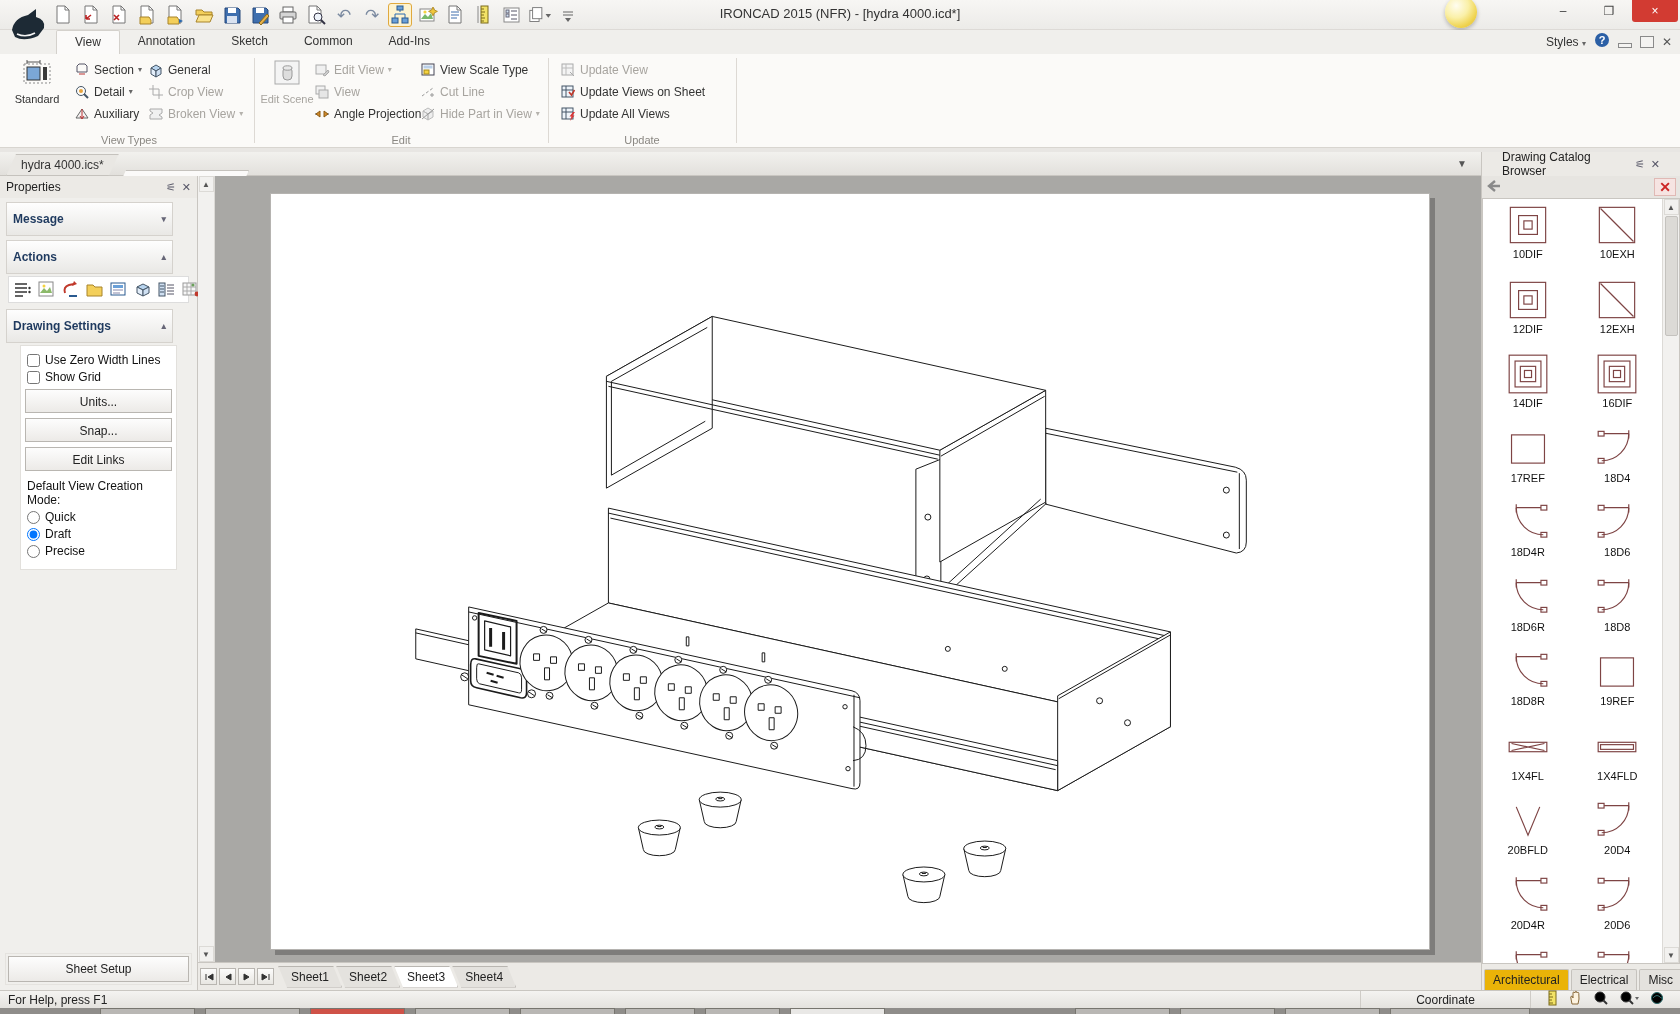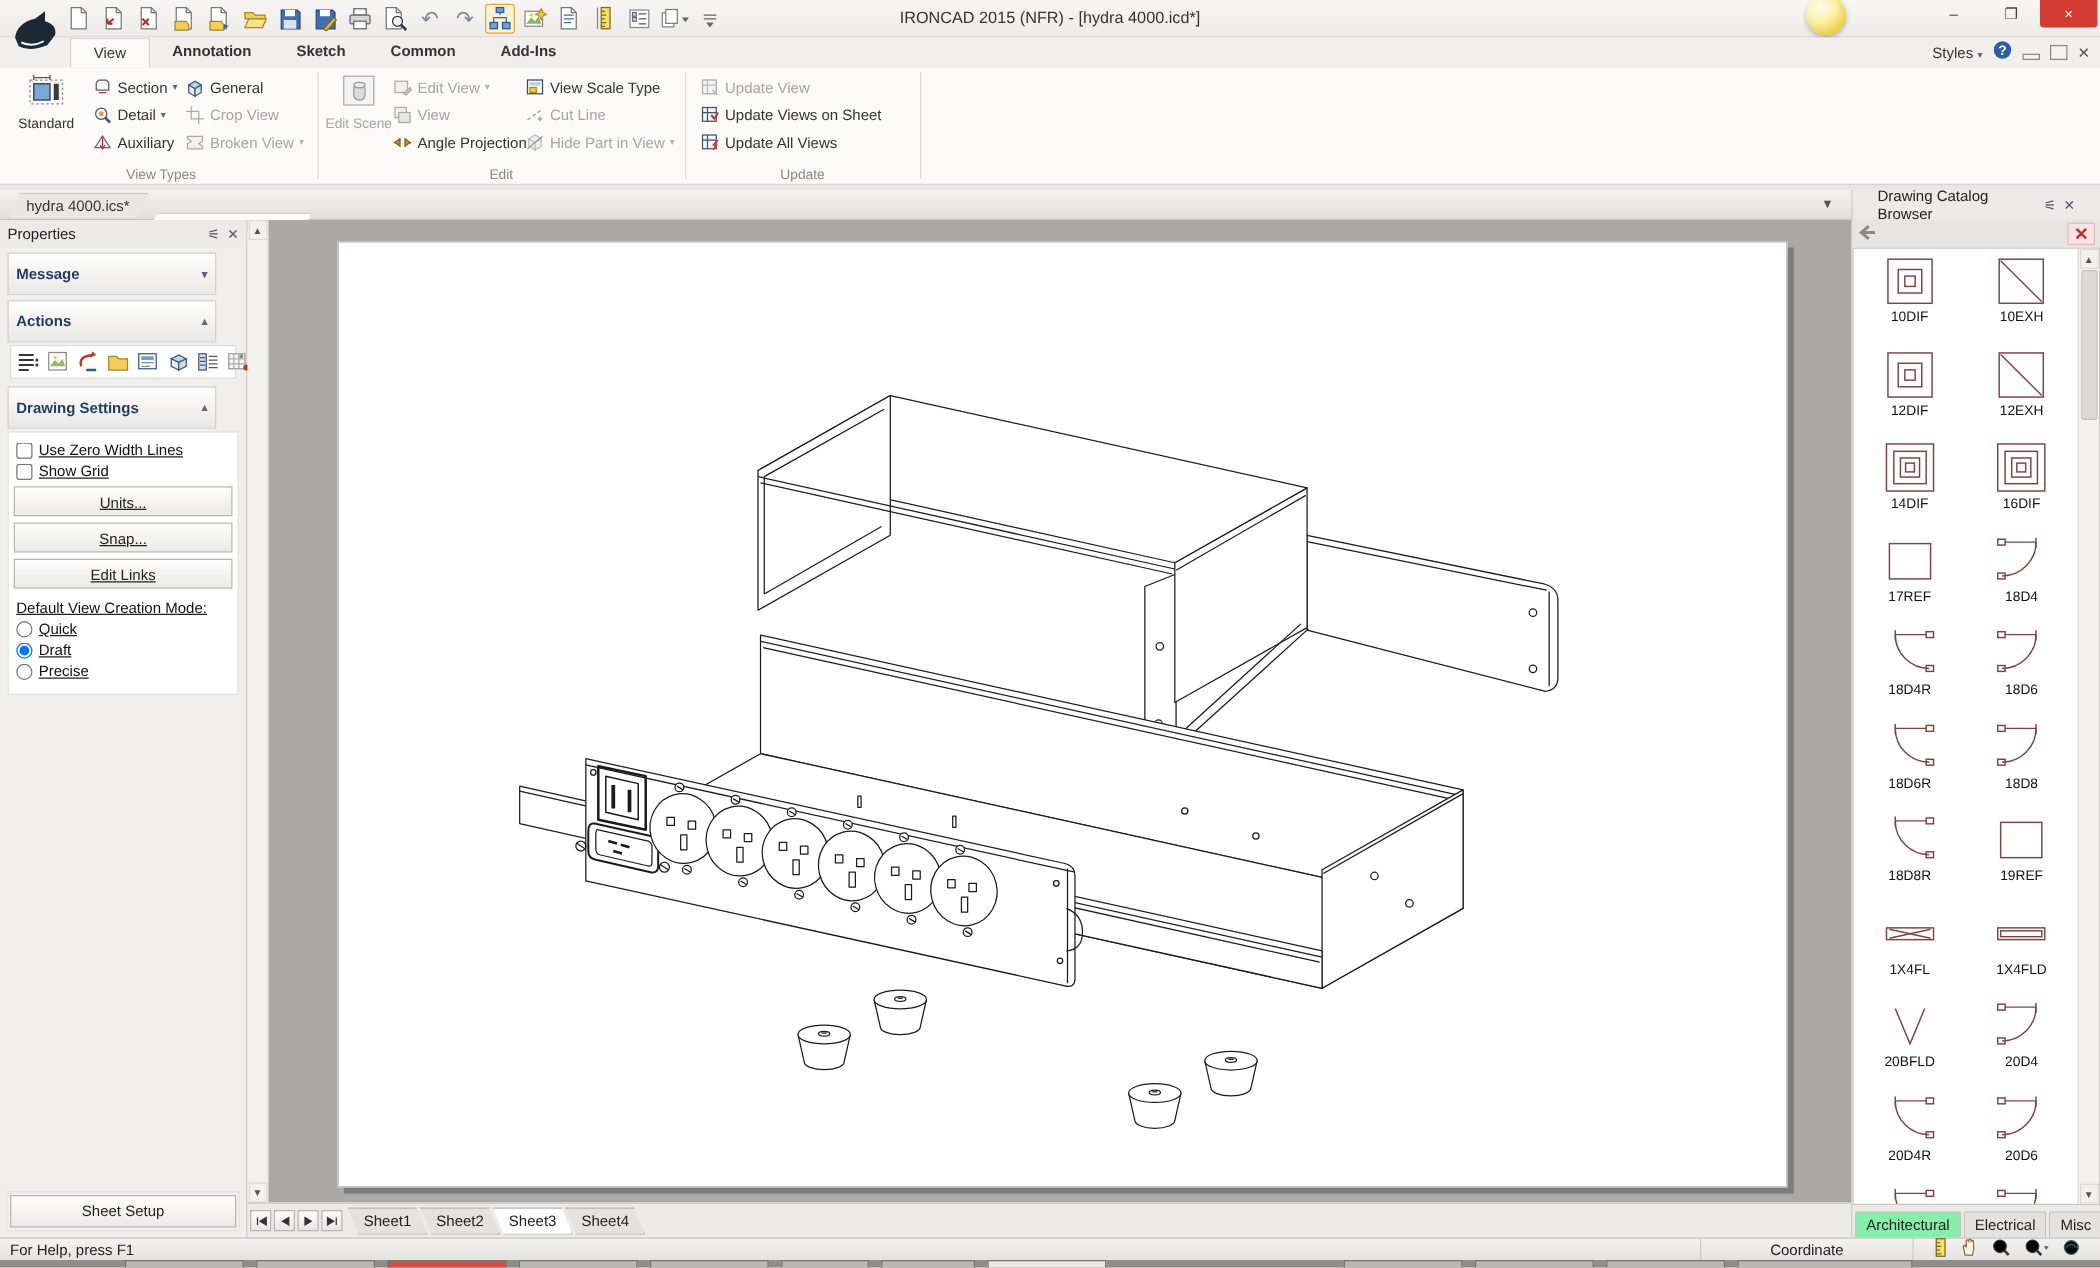--- a/index.html
+++ b/index.html
@@ -13,21 +13,21 @@
   .qbtn.hl{background:#fdf3d0;border:1px solid #e0a93e;}
   #title-text{position:absolute;left:0;top:6px;width:100%;text-align:center;font-size:13px;color:#333;}
   #winbtns{position:absolute;right:2px;top:0;display:flex;}
   .wbtn{width:46px;height:22px;display:flex;align-items:center;justify-content:center;color:#444;font-size:12px;}
   .wbtn.close{background:#d23b32;color:#fff;border-radius:0 0 3px 3px;}
   #orb{position:absolute;left:1445px;top:-4px;width:32px;height:32px;border-radius:50%;
     background:radial-gradient(circle at 35% 30%,#fffdf0,#faf0a8 40%,#efd34f 70%,#d9b32e);box-shadow:0 2px 4px rgba(0,0,0,.25);}
   
   #ribtabs{position:absolute;left:0;top:30px;width:1680px;height:24px;background:#f0efec;}
   #ribtabs .tabs{position:absolute;left:56px;top:0;display:flex;height:24px;}
-  .rtab{padding:4px 18px 0 18px;height:24px;color:#333;font-size:12px;font-weight:bold;}
+  .rtab{padding:4px 18px 0 18px;height:24px;color:#333;font-size:12px;}
   .rtab.active{background:#fbfaf9;border:1px solid #d4d1cc;border-bottom:none;border-radius:2px 2px 0 0;font-weight:normal;}
   #ribright{position:absolute;right:8px;top:2px;display:flex;align-items:center;gap:8px;color:#333;}
   .mdi{width:14px;height:12px;border:1px solid #8a8a8a;background:#f4f3f1;display:inline-block;}
   
   #ribbon{position:absolute;left:0;top:54px;width:1680px;height:94px;background:#fbfaf8;border-bottom:1px solid #d8d5d0;}
   .grp{position:absolute;top:0;height:93px;}
   .grp .glabel{position:absolute;bottom:1px;width:100%;text-align:center;color:#8a8782;font-size:11px;}
   .gsep{position:absolute;top:4px;bottom:4px;width:1px;background:#ddd9d4;}
   .bigbtn{position:absolute;top:4px;width:58px;height:72px;text-align:center;color:#333;}
   .bigbtn .blabel{margin-top:2px;font-size:11px;line-height:12px;}
@@ -55,31 +55,31 @@
   #cat-body{flex:1;display:flex;overflow:hidden;background:#fff;border:1px solid #c9c6c1;}
   #cat-grid{flex:1;display:grid;grid-template-columns:1fr 1fr;grid-auto-rows:74.5px;overflow:hidden;padding-top:2px;}
   .cat-cell{display:flex;flex-direction:column;align-items:center;justify-content:flex-start;padding-top:4px;}
   .cat-cell .lab{font-size:11px;color:#111;margin-top:3px;}
   .vsb{width:17px;background:#f2f1ef;border-left:1px solid #dcdad6;display:flex;flex-direction:column;align-items:center;}
   .vsb .arr{width:15px;height:16px;font-size:8px;color:#555;display:flex;align-items:center;justify-content:center;background:#f2f1ef;border:1px solid #dcdad6;}
   .vsb .thumb{width:13px;height:120px;background:#dcdad6;border:1px solid #c4c2be;border-radius:2px;margin-top:1px;}
   .vsb .sp{flex:1;}
   #cat-tabs{height:26px;display:flex;align-items:flex-end;background:#eceae6;padding-left:2px;gap:2px;}
   .ctab{padding:3px 8px;font-size:12px;color:#222;border:1px solid #c5c2bd;border-bottom:none;background:#e4e2de;border-radius:2px 2px 0 0;}
-  .ctab.active{background:#86efac;}
+  .ctab.active{background:#eab308;}
   
   #props{position:absolute;left:0;top:176px;width:198px;bottom:24px;background:#f0efec;border-right:1px solid #c9c6c1;display:flex;flex-direction:column;}
   #props-title{height:22px;display:flex;align-items:center;padding:0 6px;font-size:12px;color:#222;background:#eceae6;}
   #props-title .sp{flex:1;}
   .phead{margin:4px 24px 0 6px;height:20px;background:linear-gradient(#fefefe,#e9e8e5);border:1px solid #d5d2cd;display:flex;align-items:center;padding:16px 6px;font-weight:bold;color:#1f3a5f;}
   .phead .sp{flex:1;}
   .phead .ar{color:#667;font-size:9px;}
   #actions-row{margin:2px 8px;display:flex;gap:5px;background:#fff;border:1px solid #ddd;padding:3px 4px;}
   .abtn{width:19px;height:19px;display:flex;align-items:center;justify-content:center;}
-  #settings{background:#fff;margin:2px 6px;border:1px solid #e2e0dc;padding:4px 4px 8px 4px;text-decoration:underline;}
+  #settings{background:#fff;margin:2px 20px;border:1px solid #e2e0dc;padding:4px 4px 8px 4px;}
   .chkrow{display:flex;align-items:center;gap:5px;margin:3px 2px;color:#111;}
   .chkrow input{width:13px;height:13px;margin:0;}
   .pbtn{display:block;width:100%;margin:5px 0;height:24px;background:linear-gradient(#fdfdfd,#eceae7);border:1px solid #b9b6b1;font-size:12px;color:#222;text-align:center;line-height:22px;}
   .modlbl{margin:8px 2px 2px 2px;color:#111;}
   .sp1{flex:1;}
   #sheet-setup{margin:0 8px 8px 8px;height:26px;background:linear-gradient(#fdfdfd,#eceae7);border:1px solid #b9b6b1;text-align:center;line-height:24px;color:#222;outline:1px solid #e5e3df;outline-offset:2px;}
   .pinico{color:#556;font-size:11px;margin-right:6px;}
   .xico{color:#556;font-size:11px;}
   
   #vscroll-left{position:absolute;left:198px;top:176px;width:17px;bottom:52px;background:#f2f1ef;border-right:1px solid #dcdad6;display:flex;flex-direction:column;align-items:center;justify-content:space-between;}

